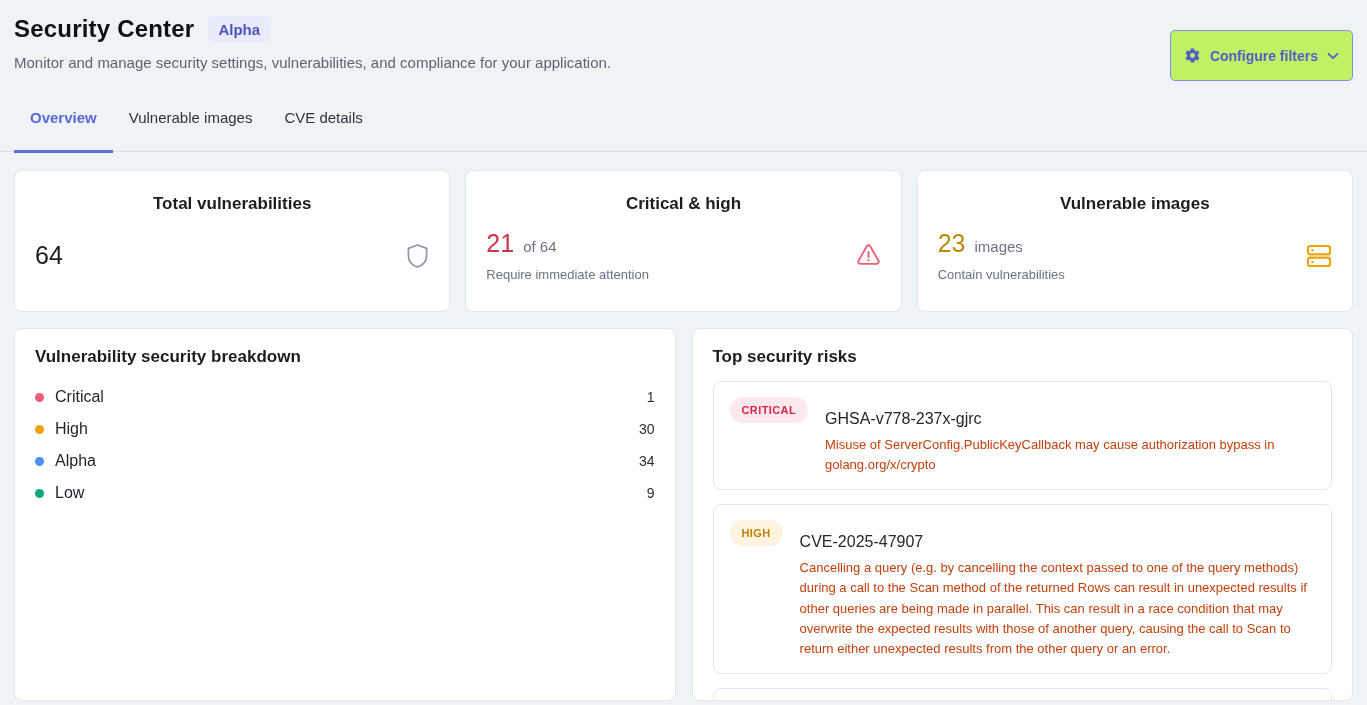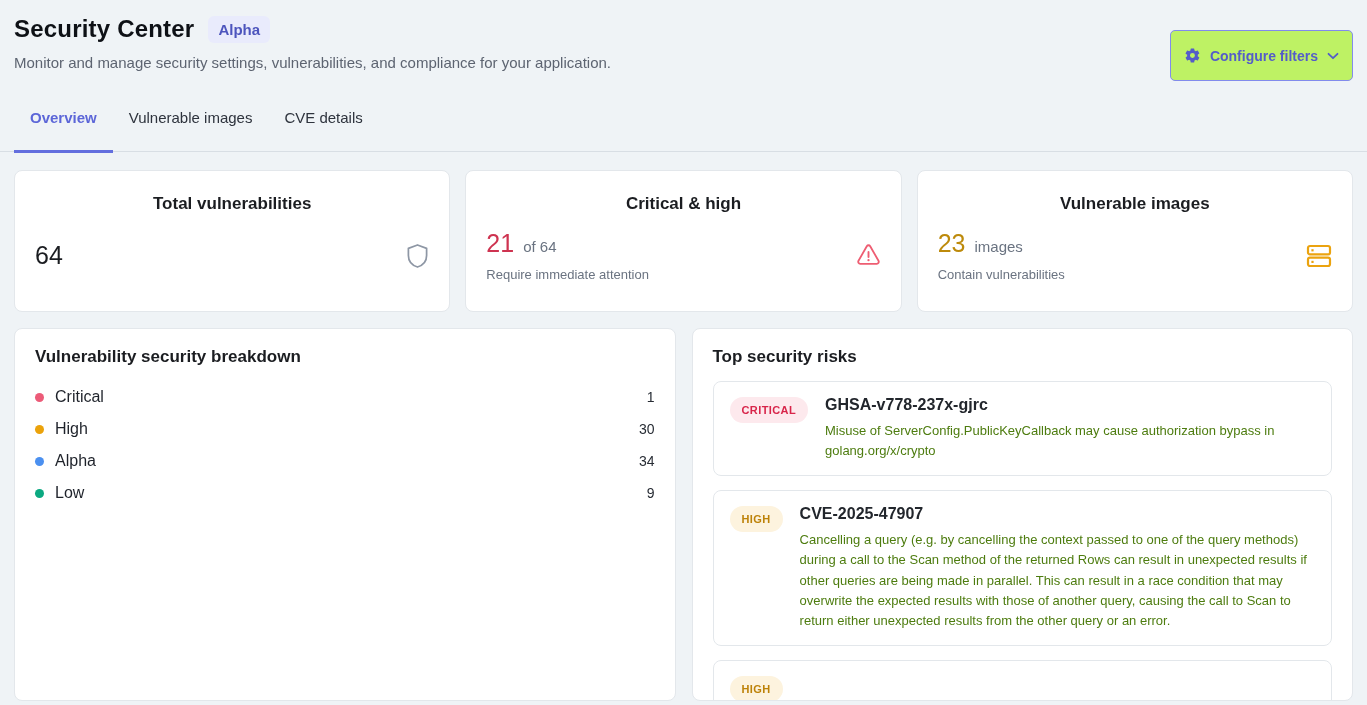--- a/index.html
+++ b/index.html
@@ -77,22 +77,22 @@
     border: 1px solid #e3e7eb; border-radius: 8px; padding: 14px 16px;
     display: flex; gap: 17px; align-items: flex-start; cursor: pointer; background: #fff;
   }
   .sev-badge {
     font-size: 11px; font-weight: 700; letter-spacing: .4px; white-space: nowrap;
     padding: 7px 12px; border-radius: 14px; min-width: 53px; text-align: center; margin-top: 1px;
   }
   .sev-critical { background: #fde9ed; color: #d8254a; }
   .sev-high { background: #fdf3de; color: #bd8208; }
   .risk-content { flex: 1; min-width: 0; }
-  .risk-title { font-size: 16px; font-weight: 700; color: #22262c; }
-  .risk-desc { font-size: 13px; color: #4d7c0f; line-height: 1.55; margin-top: 7px; max-width: 525px; }
+  .risk-title { font-size: 16px; font-weight: 400; color: #22262c; margin-top: 14px; }
+  .risk-desc { font-size: 13px; color: #c2410c; line-height: 1.55; margin-top: 7px; max-width: 525px; }
 </style>
 </head>
 <body>
 
 <div class="page">
 
   <div class="header-row">
     <div>
       <div class="title-wrap">
         <span class="page-title">Security Center</span>

